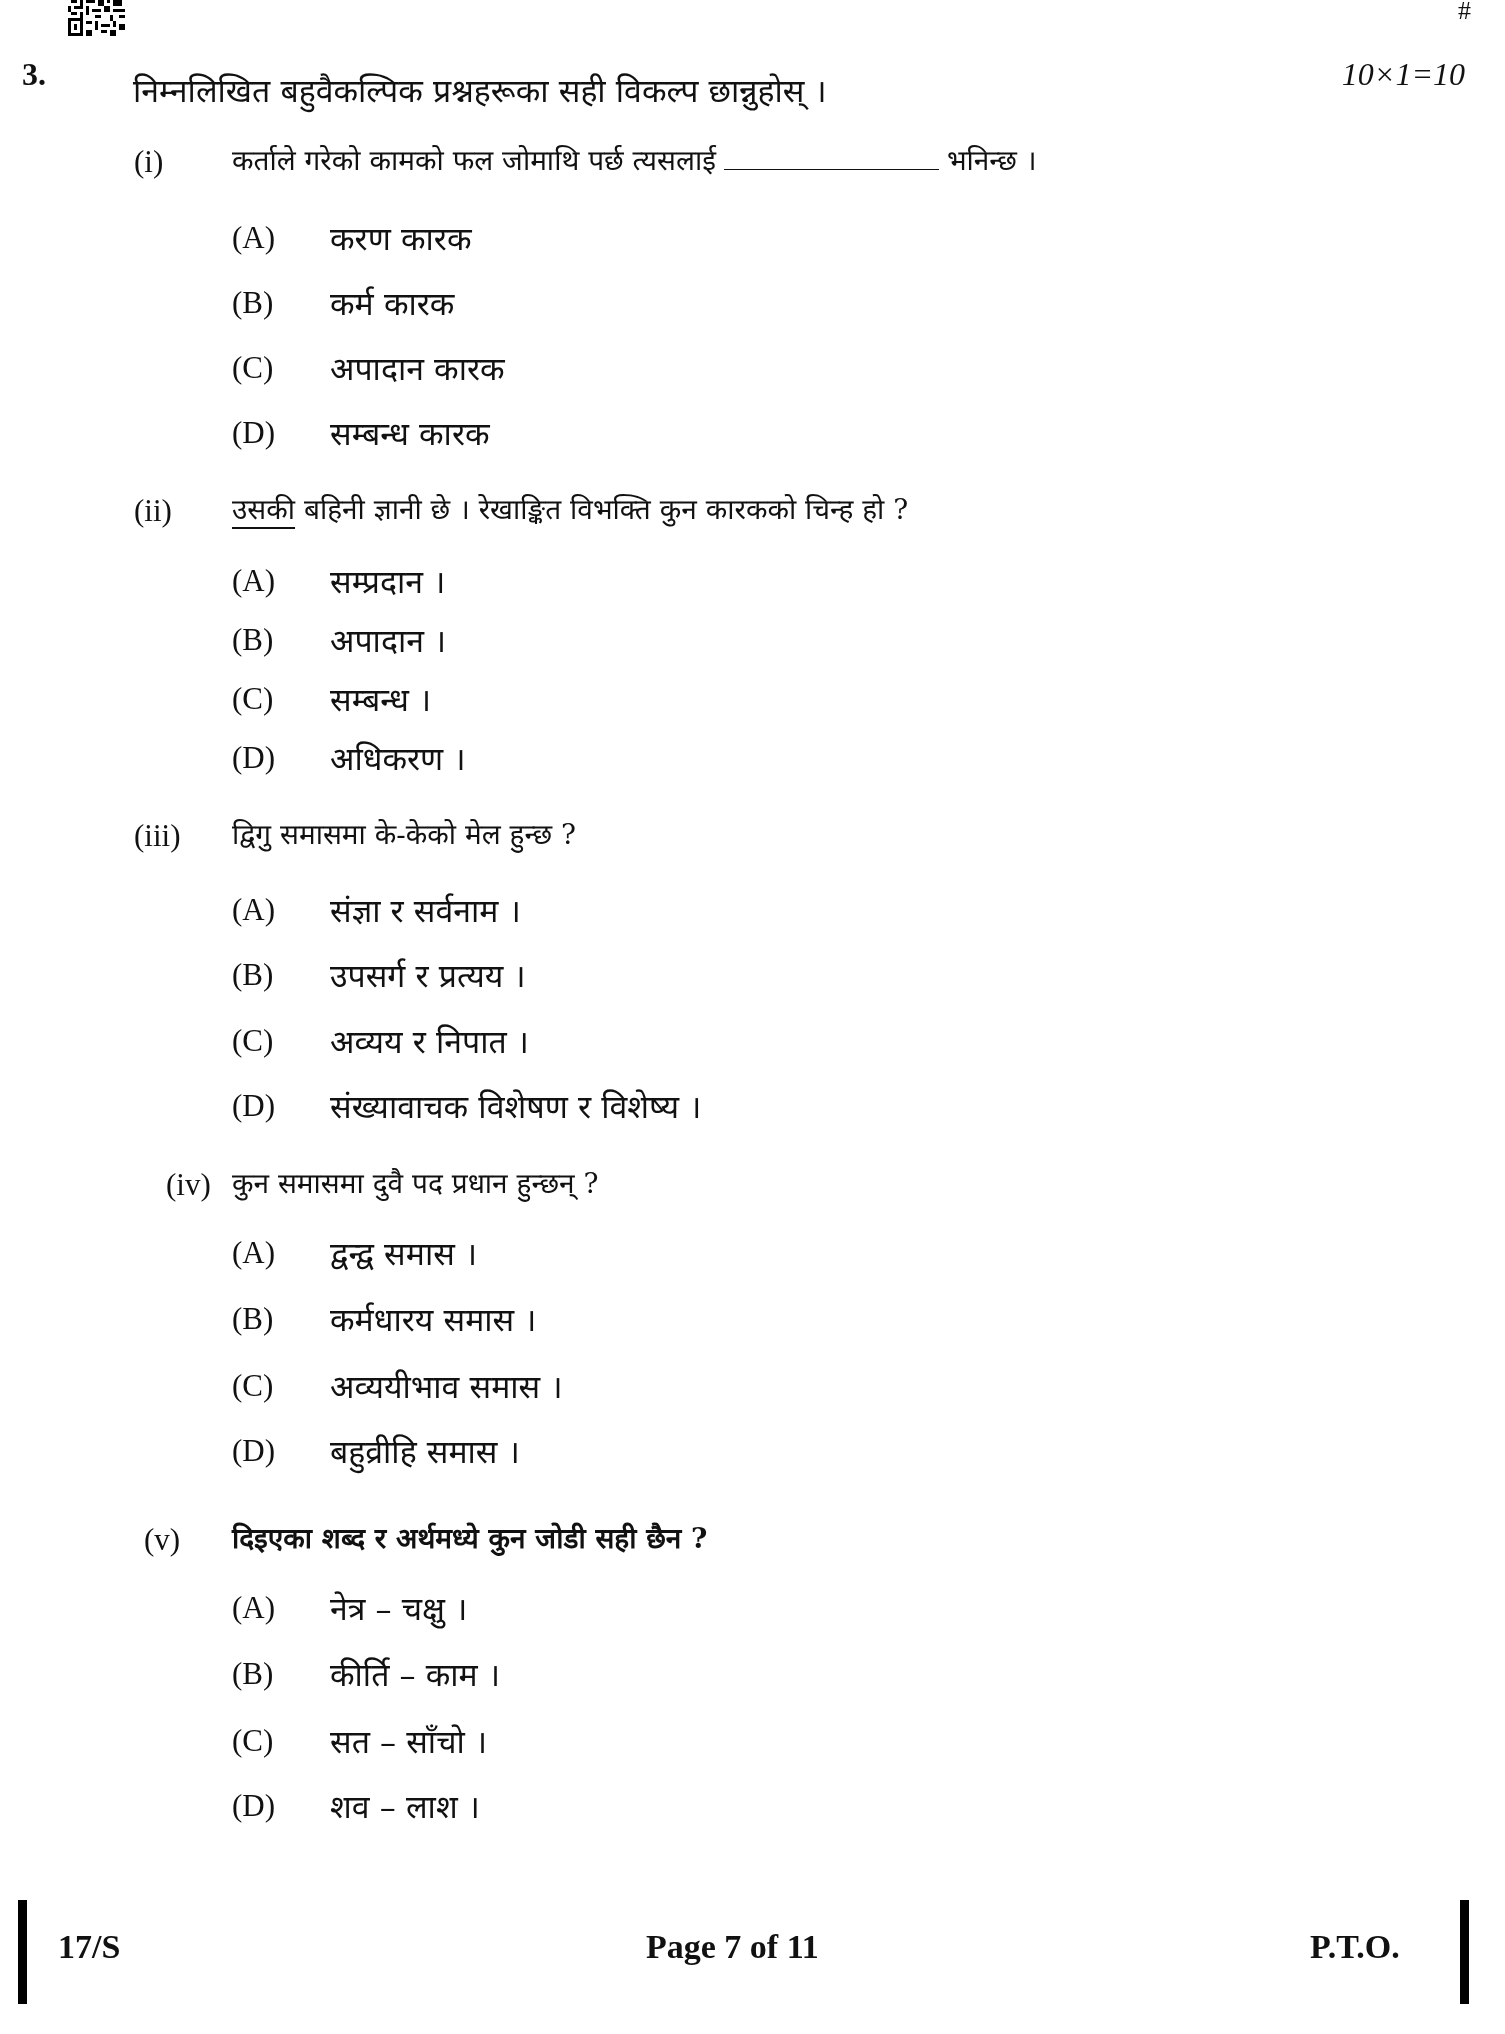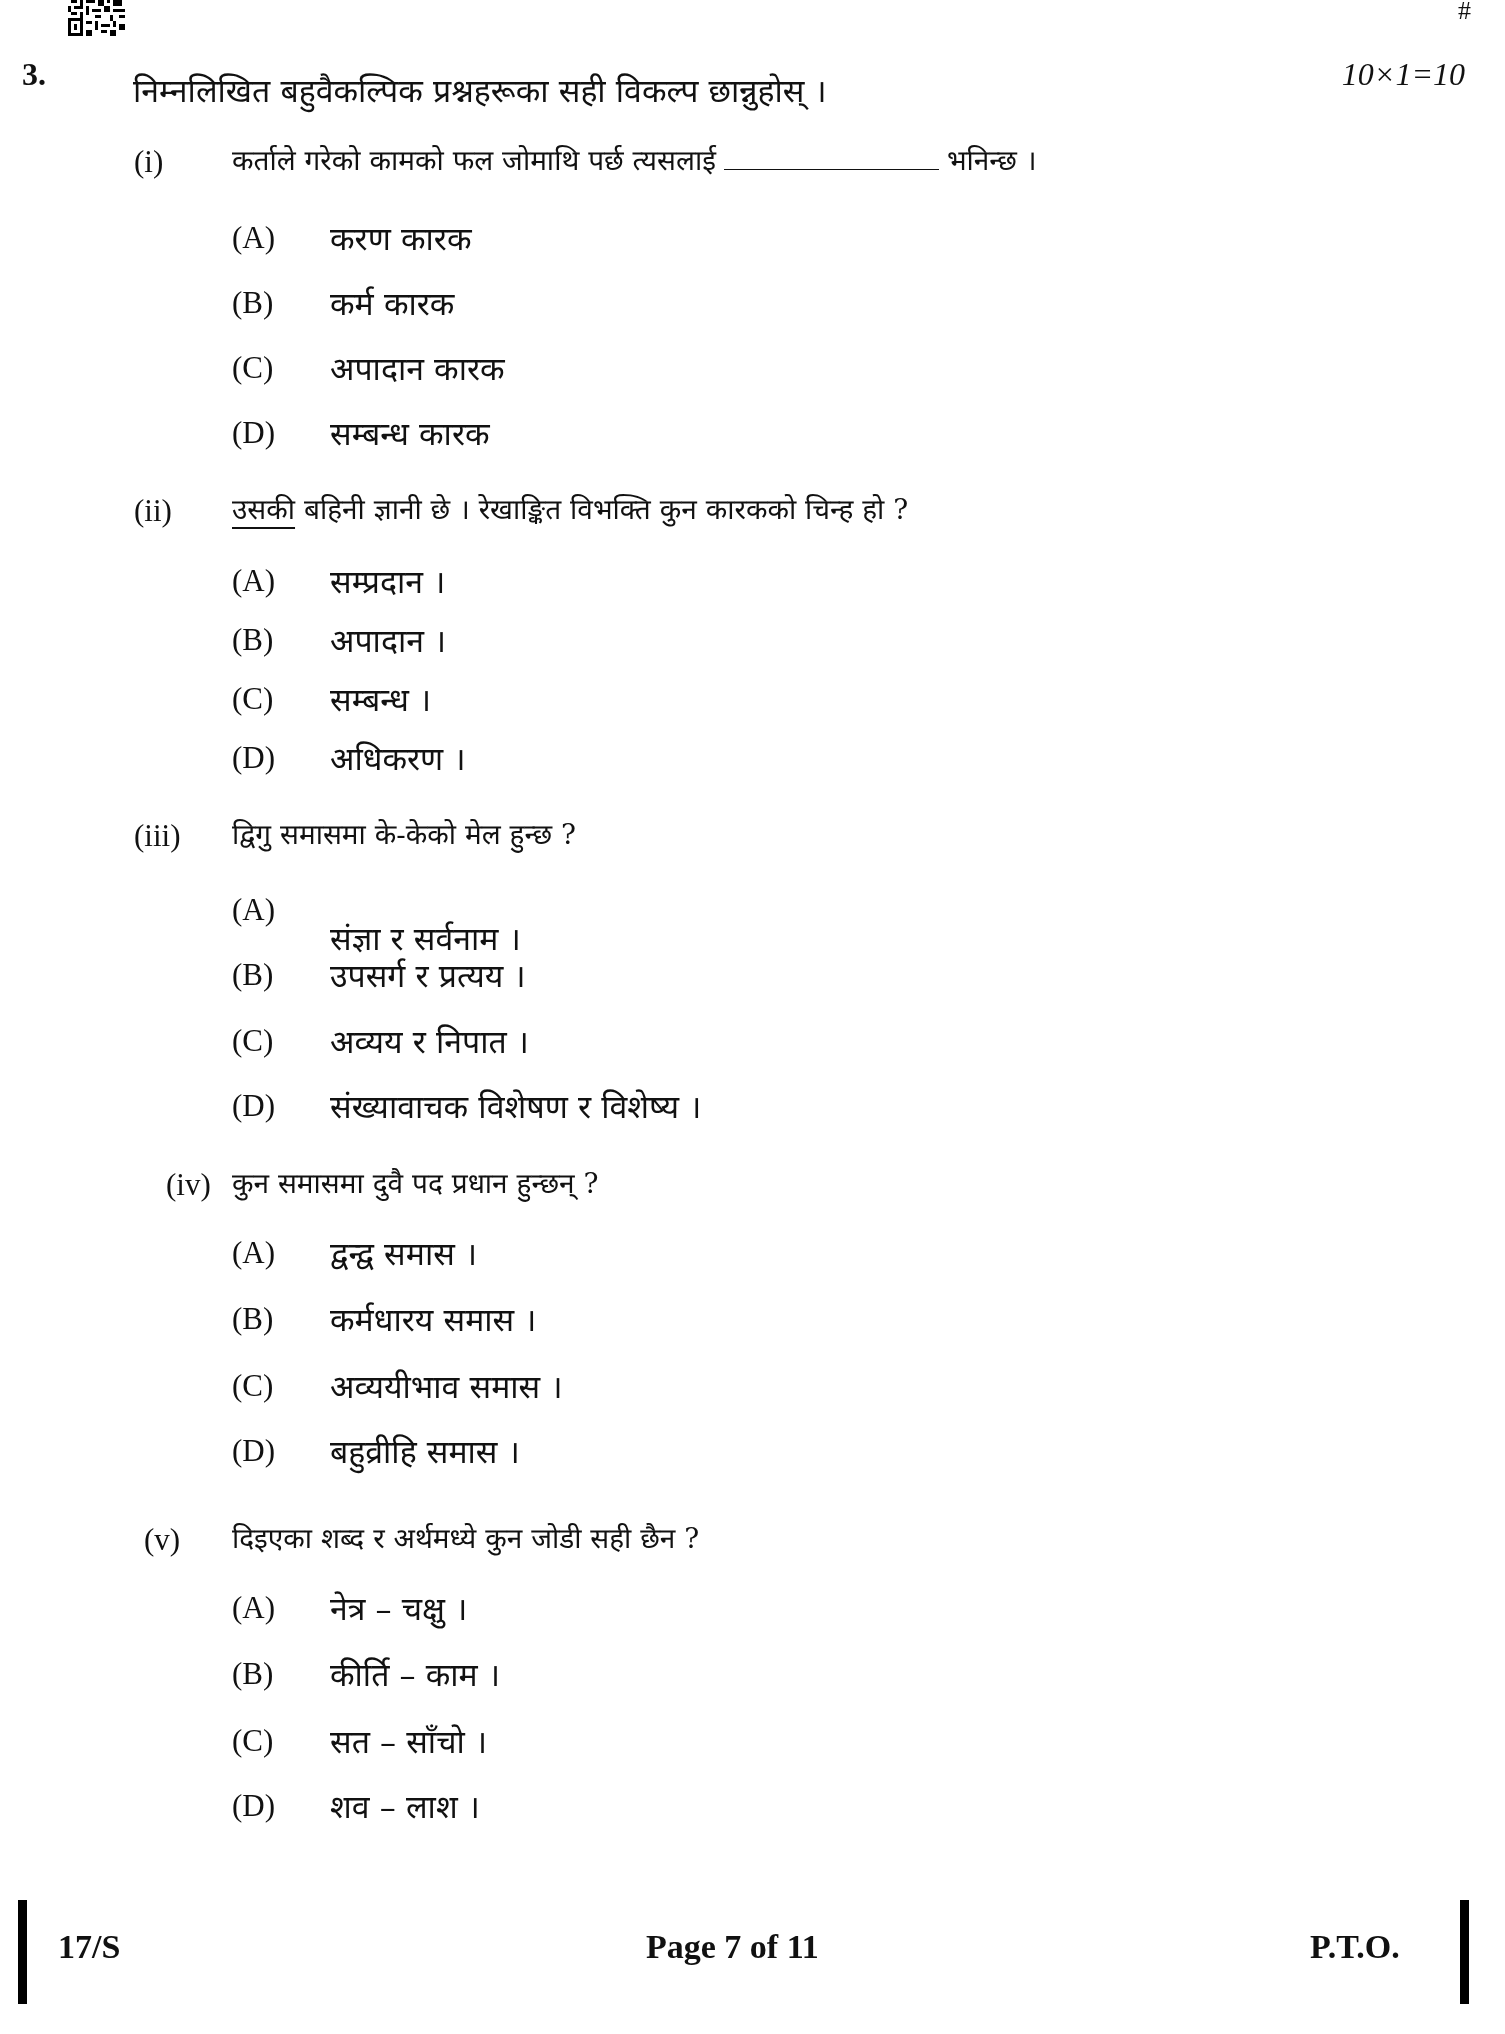--- a/index.html
+++ b/index.html
@@ -104,21 +104,21 @@
       <div class="abs optletter" style="left:232px; top:740px;">(D)</div>
       <div class="abs opttext" style="left:330px; top:736px;">अधिकरण ।</div>
     </div>
 </div>
 
 <div>
   <div class="abs subnum" style="left:134px; top:818px;">(iii)</div>
   <div class="abs qtext" style="left:232px; top:814px;">द्विगु समासमा के-केको मेल हुन्छ ?</div>
   <div>
       <div class="abs optletter" style="left:232px; top:892px;">(A)</div>
-      <div class="abs opttext" style="left:330px; top:888px;margin-top:28px;">संज्ञा र सर्वनाम ।</div>
+      <div class="abs opttext" style="left:330px; top:888px;">संज्ञा र सर्वनाम ।</div>
     </div>
   <div>
       <div class="abs optletter" style="left:232px; top:957px;">(B)</div>
       <div class="abs opttext" style="left:330px; top:953px;">उपसर्ग र प्रत्यय ।</div>
     </div>
   <div>
       <div class="abs optletter" style="left:232px; top:1023px;">(C)</div>
       <div class="abs opttext" style="left:330px; top:1019px;">अव्यय र निपात ।</div>
     </div>
   <div>
@@ -143,21 +143,21 @@
       <div class="abs opttext" style="left:330px; top:1364px;">अव्ययीभाव समास ।</div>
     </div>
   <div>
       <div class="abs optletter" style="left:232px; top:1433px;">(D)</div>
       <div class="abs opttext" style="left:330px; top:1429px;">बहुव्रीहि समास ।</div>
     </div>
 </div>
 
 <div>
   <div class="abs subnum" style="left:144px; top:1522px;">(v)</div>
-  <div class="abs qtext" style="left:232px; top:1518px;">दिइएका शब्द र अर्थमध्ये कुन जोडी सही छैन ?</div>
+  <div class="abs qtext" style="left:232px; top:1518px;font-weight:bold;">दिइएका शब्द र अर्थमध्ये कुन जोडी सही छैन ?</div>
   <div>
       <div class="abs optletter" style="left:232px; top:1590px;">(A)</div>
       <div class="abs opttext" style="left:330px; top:1586px;">नेत्र – चक्षु ।</div>
     </div>
   <div>
       <div class="abs optletter" style="left:232px; top:1656px;">(B)</div>
       <div class="abs opttext" style="left:330px; top:1652px;">कीर्ति – काम ।</div>
     </div>
   <div>
       <div class="abs optletter" style="left:232px; top:1723px;">(C)</div>

